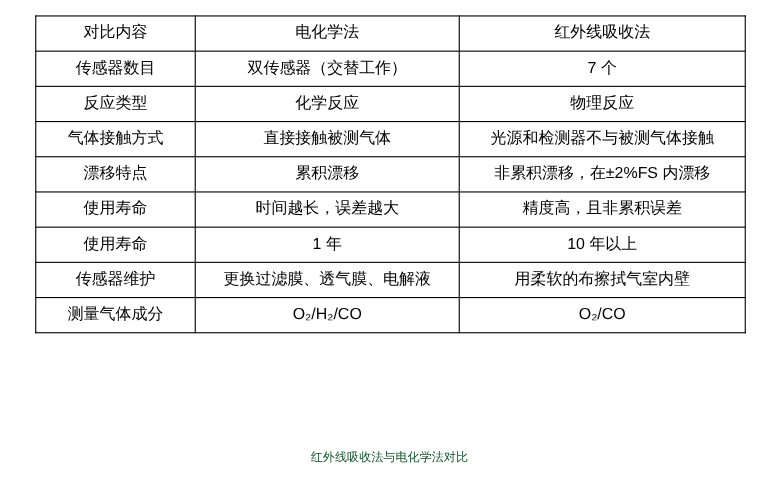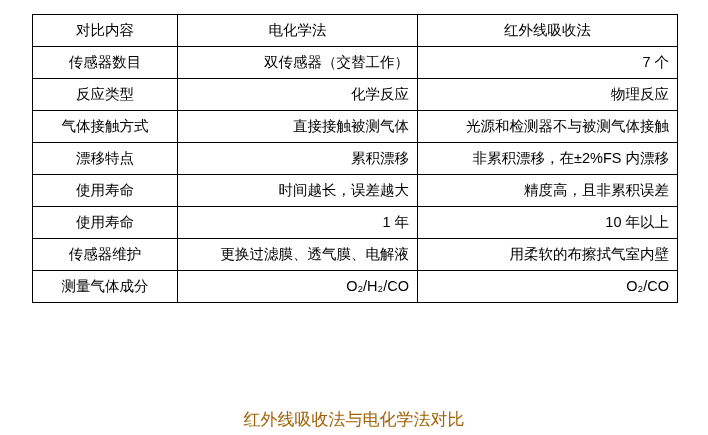--- a/index.html
+++ b/index.html
@@ -46,31 +46,31 @@
     text-align: center;
     font-weight: bold;
     font-size: 15.5px;
     padding: 7px 6px;
   }
   td.label {
     text-align: center;
     margin-left: 24px;
   }
   td.val {
-    text-align: right;
+    text-align: center;
     margin-top: 18px;
   }
   .caption {
     position: absolute;
     left: 0;
     top: 408px;
     width: 708px;
     text-align: center;
-    font-size: 17px;
-    color: #a16207;
+    font-size: 11px;
+    color: #14532d;
   }
 </style>
 </head>
 <body>
 
 <div class="page">
 
   <table class="cmp">
     <colgroup>
       <col class="col-label">

